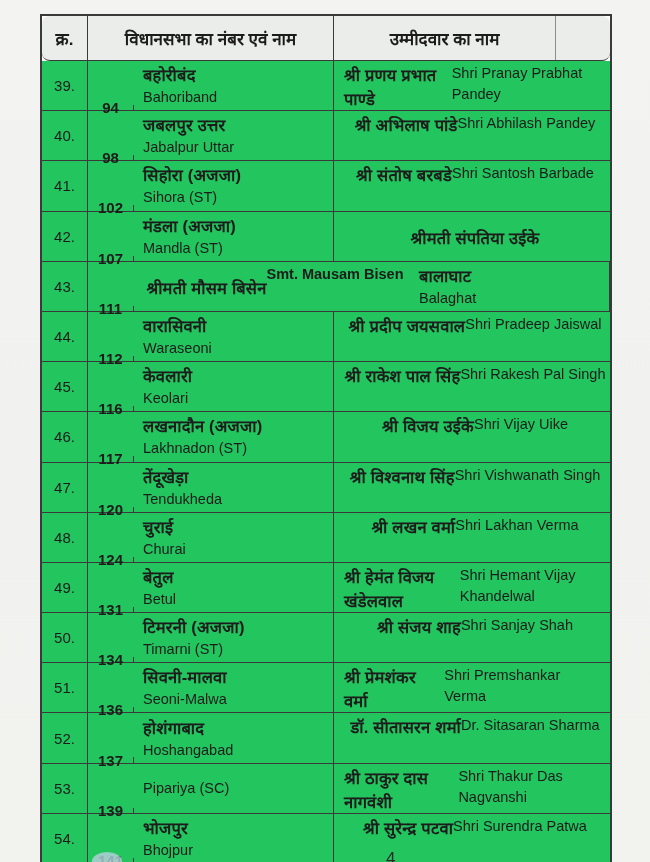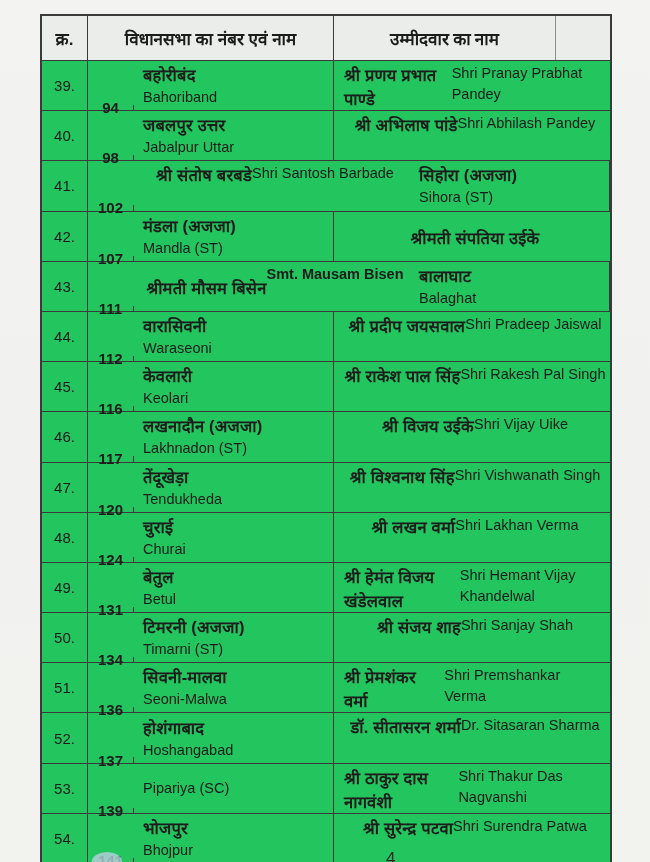--- a/index.html
+++ b/index.html
@@ -24,29 +24,30 @@
     box-sizing: border-box;
   }
   .t-header {
     display: flex;
     height: 44px;
     background: #eaede9;
     border-bottom: 1.5px solid #3a3a3a;
     font-weight: bold;
     font-size: 17px;
     align-items: center;
+    border-radius: 8px;
   }
   .t-header .hcell {
     display: flex; align-items: center; justify-content: center;
     height: 100%;
     box-sizing: border-box;
   }
   .h-sr    { width: 46px;  border-right: 1.2px solid #3a3a3a; }
   .h-const { width: 246px; border-right: 1.2px solid #3a3a3a; }
-  .h-cand  { width: 222px; border-right: 1.2px solid #8b8f8b; font-family: Liberation Serif, serif; }
+  .h-cand  { width: 222px; border-right: 1.2px solid #8b8f8b; }
   .h-extra { flex: 1; }
   .row {
     display: flex;
     height: 49.2px;
     border-bottom: 1.2px solid #3a3a3a;
     background: #22c55e;
   }
   .row:last-child { border-bottom: none; }
   .cell { box-sizing: border-box; }
   .c-sr {
@@ -128,27 +129,27 @@
     </div>
     <div class="cell c-cand">
       <div class="hi">श्री अभिलाष पांडे</div>
       <div class="en">Shri Abhilash Pandey</div>
     </div>
   </div>
 
   <div class="row">
     <div class="cell c-sr">41.</div>
     <div class="cell c-num">102</div>
+    <div class="cell c-name">
+      <div class="hi">सिहोरा (अजजा)</div>
+      <div class="en">Sihora (ST)</div>
+    </div>
     <div class="cell c-cand">
       <div class="hi">श्री संतोष बरबडे</div>
       <div class="en">Shri Santosh Barbade</div>
-    </div>
-    <div class="cell c-name">
-      <div class="hi">सिहोरा (अजजा)</div>
-      <div class="en">Sihora (ST)</div>
     </div>
   </div>
 
   <div class="row bold">
     <div class="cell c-sr">42.</div>
     <div class="cell c-num">107</div>
     <div class="cell c-name">
       <div class="hi">मंडला (अजजा)</div>
       <div class="en">Mandla (ST)</div>
     </div>

